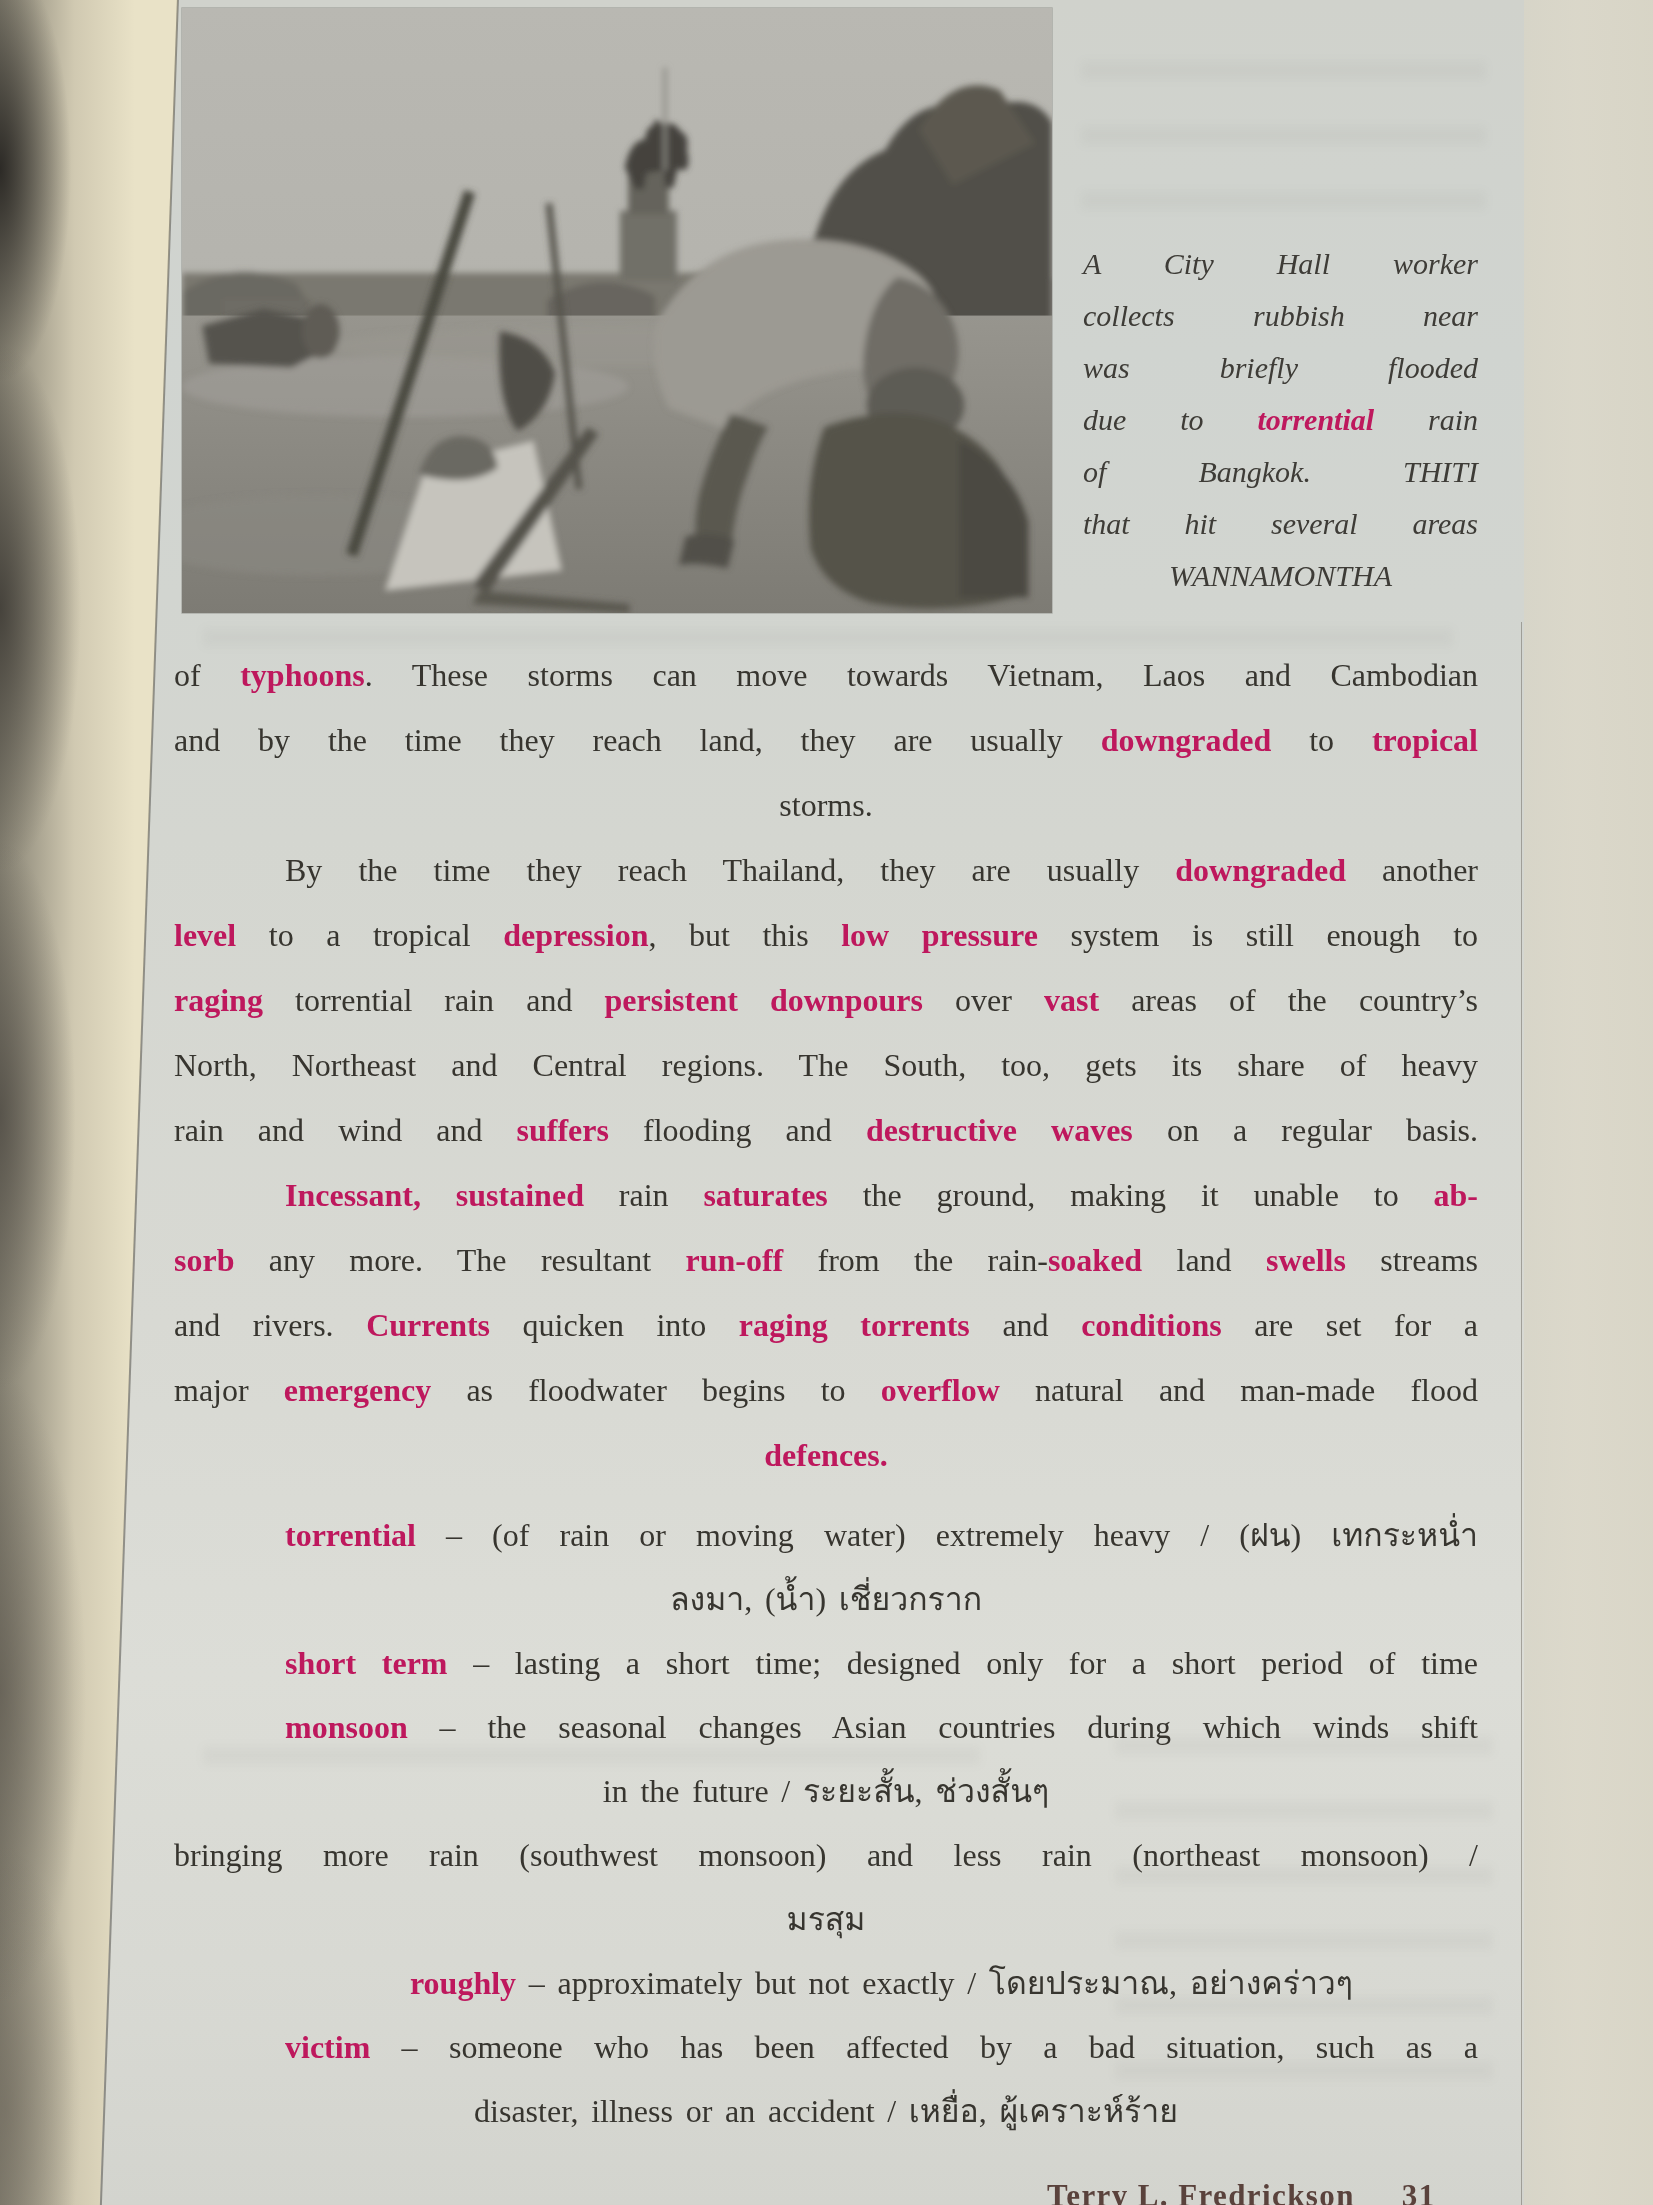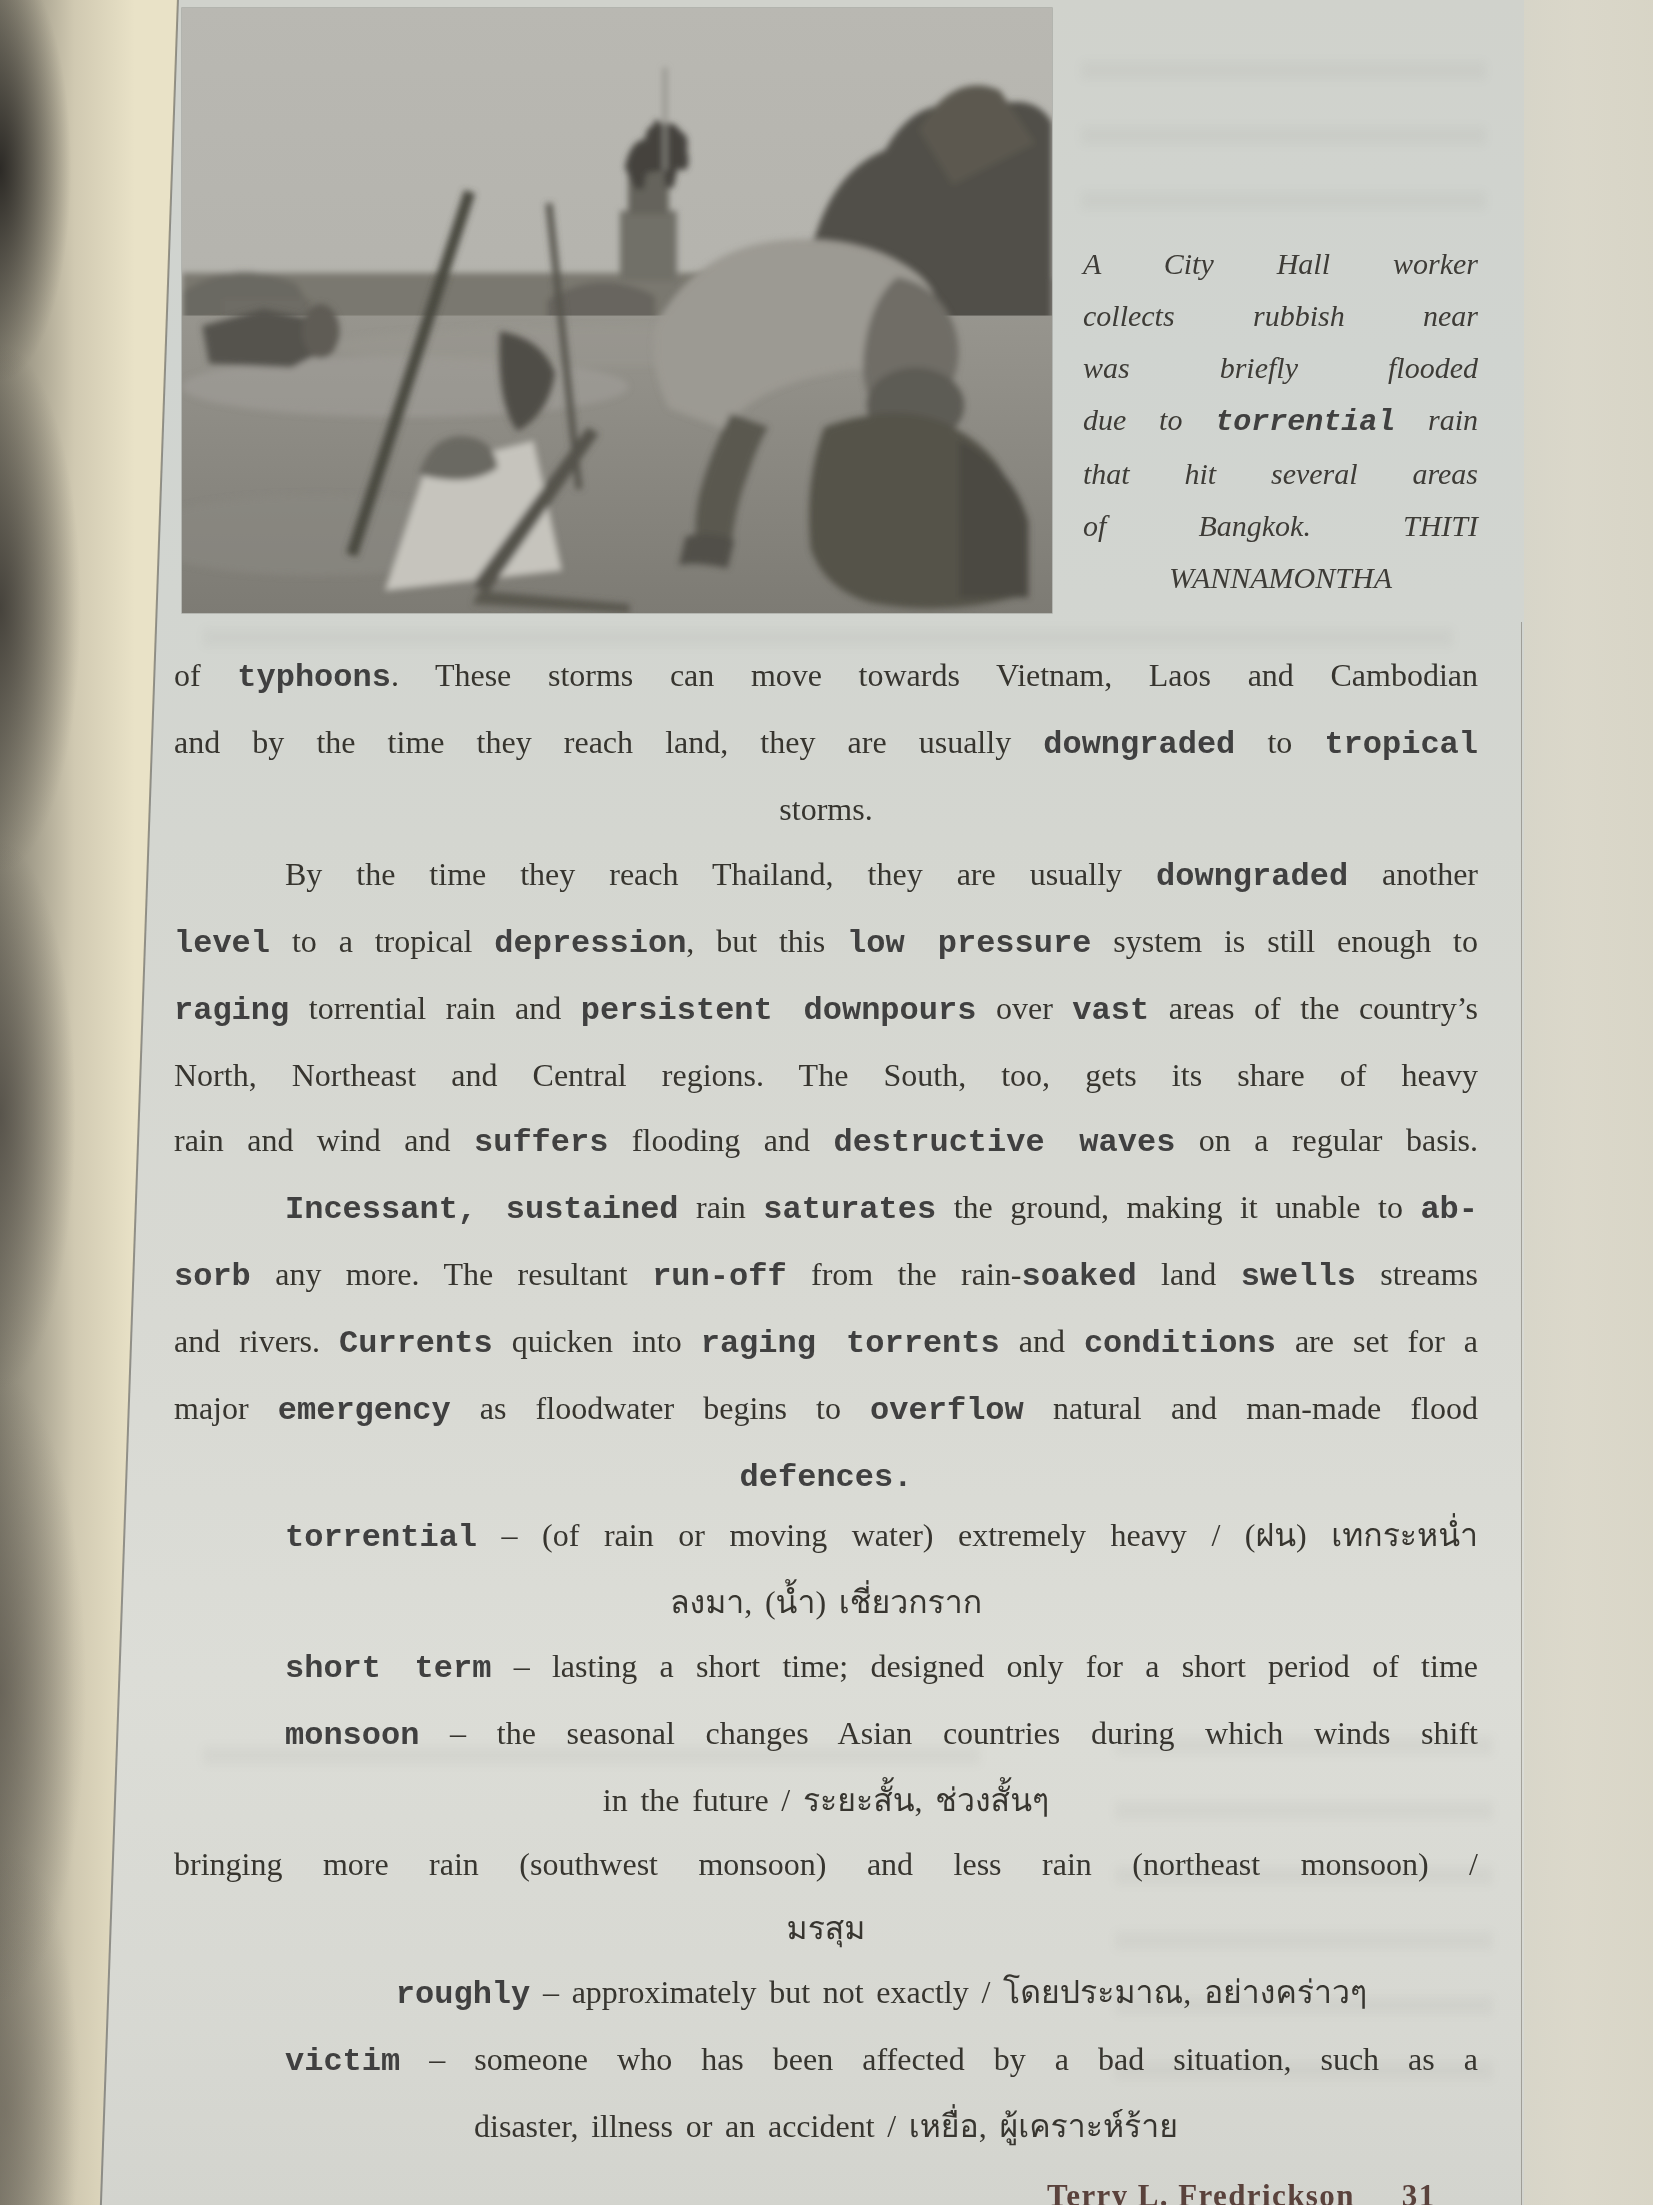--- a/index.html
+++ b/index.html
@@ -53,21 +53,21 @@
     font-size:32px;line-height:65px;color:#37352f;word-spacing:4.7px;
   }
   .vocab-text{
     position:absolute;left:174px;top:1503px;width:1304px;
     font-size:32px;line-height:64px;color:#37352f;word-spacing:4.7px;
     font-family:"Liberation Serif","DejaVu Sans",serif;
   }
   .tline{text-align:center;}
   .tline.just{text-align:justify;text-align-last:justify;}
   .tline.indent{text-indent:111px;}
-  .bold,.tline .b{font-weight:bold;color:#404040;font-family:Liberation Mono, monospace;}
+  .bold,.tline .b{font-weight:bold;color:#be185d;}
   .footer{
     position:absolute;left:1047px;top:2178px;
     font-size:31px;font-weight:bold;color:#5a423c;letter-spacing:1.4px;
     white-space:nowrap;
   }
   .footer .pgnum{margin-left:47px;}
   .ghost{
     position:absolute;filter:blur(4.7px);opacity:.4;pointer-events:none;
     background:repeating-linear-gradient(180deg, rgba(0,0,0,0) 0 20px, rgba(118,118,112,.16) 20px 39px, rgba(0,0,0,0) 39px 65px);
   }
@@ -145,22 +145,22 @@
       <path d="M440,862 L662,882 L662,895 L430,882 Z" fill="#5a5850"></path>
     </g>
   </svg>
 </div>
 
 <div class="caption">
     <div class="tline just"><span>A City Hall worker</span></div>
     <div class="tline just"><span>collects rubbish near</span></div>
     <div class="tline just"><span>was briefly flooded</span></div>
     <div class="tline just"><span>due to </span><span class="b">torrential</span><span> rain</span></div>
+    <div class="tline just"><span>of Bangkok. THITI</span></div>
     <div class="tline just"><span>that hit several areas</span></div>
-    <div class="tline just"><span>of Bangkok. THITI</span></div>
     <div class="tline"><span>WANNAMONTHA</span></div>
   </div>
 
 <div class="body-text">
     <div class="tline just"><span>of </span><span class="b">typhoons</span><span>. These storms can move towards Vietnam, Laos and Cambodian</span></div>
     <div class="tline just"><span>and by the time they reach land, they are usually </span><span class="b">downgraded</span><span> to </span><span class="b">tropical</span></div>
     <div class="tline"><span>storms.</span></div>
     <div class="tline just indent"><span>By the time they reach Thailand, they are usually </span><span class="b">downgraded</span><span> another</span></div>
     <div class="tline just"><span class="b">level</span><span> to a tropical </span><span class="b">depression</span><span>, but this </span><span class="b">low pressure</span><span> system is still enough to</span></div>
     <div class="tline just"><span class="b">raging</span><span> torrential rain and </span><span class="b">persistent downpours</span><span> over </span><span class="b">vast</span><span> areas of the country’s</span></div>

